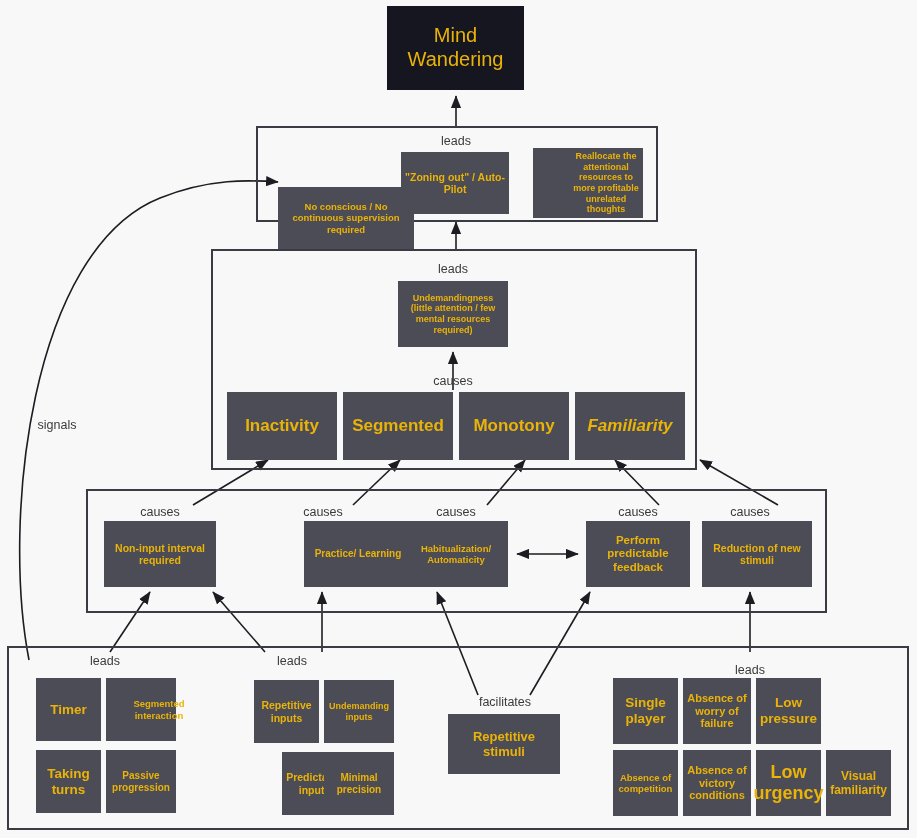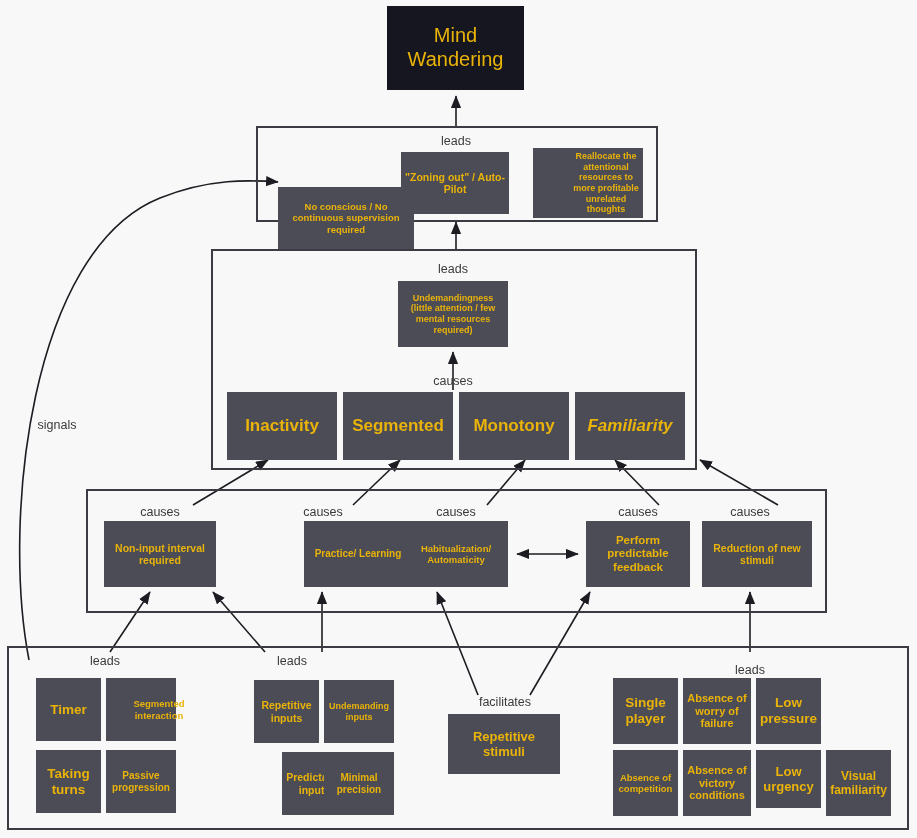--- a/index.html
+++ b/index.html
@@ -206,20 +206,20 @@
   </div>
   <div class="node" style="left:756px; top:678px; width:65px; height:66px; font-size:13.5px;">
     <span>Low pressure</span>
   </div>
   <div class="node" style="left:613px; top:750px; width:65px; height:66px; font-size:9.5px;">
     <span>Absence of competition</span>
   </div>
   <div class="node" style="left:683px; top:750px; width:68px; height:66px; font-size:11px;">
     <span>Absence of victory conditions</span>
   </div>
-  <div class="node" style="left:756px; top:750px; width:65px; height:58px; font-size:13px;">
+  <div class="node" style="left:756px; top:750px; width:65px; height:66px; font-size:18px;">
     <span>Low urgency</span>
   </div>
   <div class="node" style="left:826px; top:750px; width:65px; height:66px; font-size:12px;">
     <span>Visual familiarity</span>
   </div>
 
 </div>
 
 </body></html>

